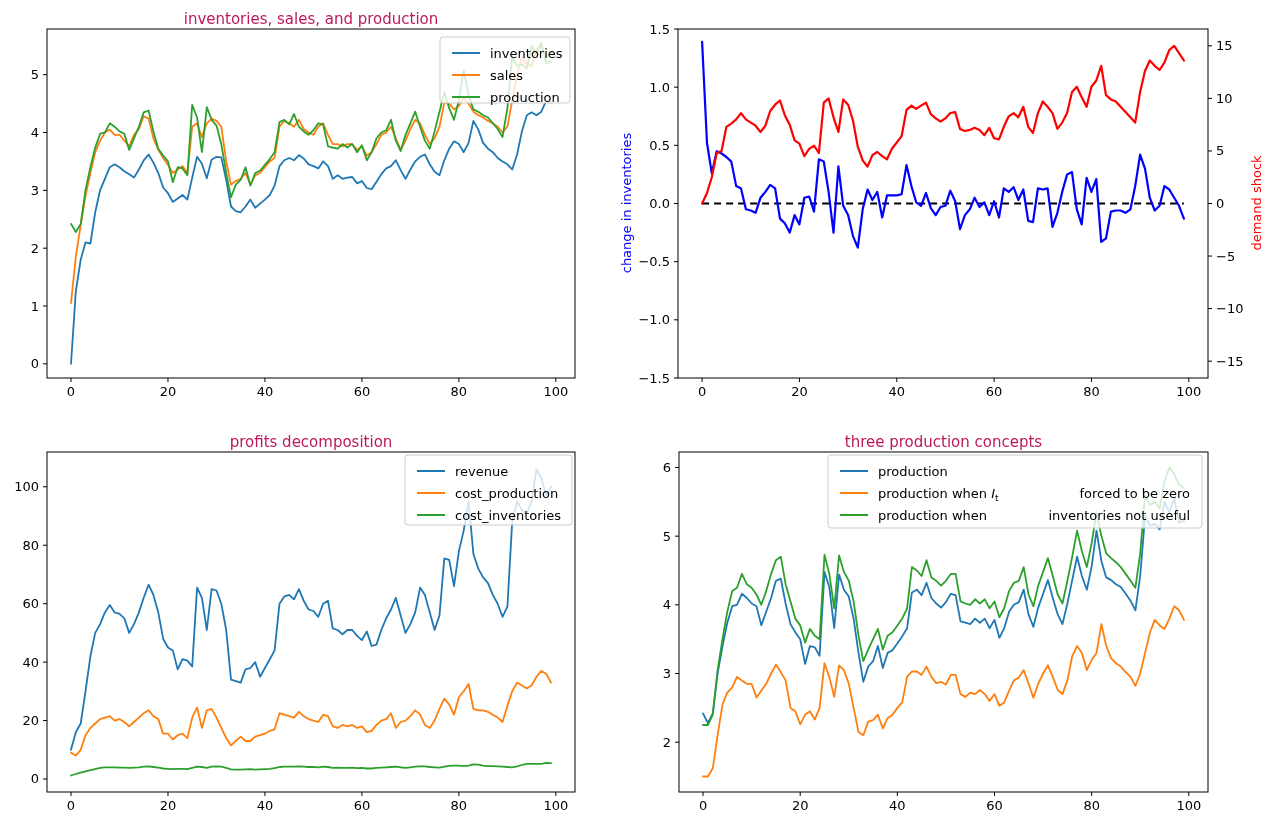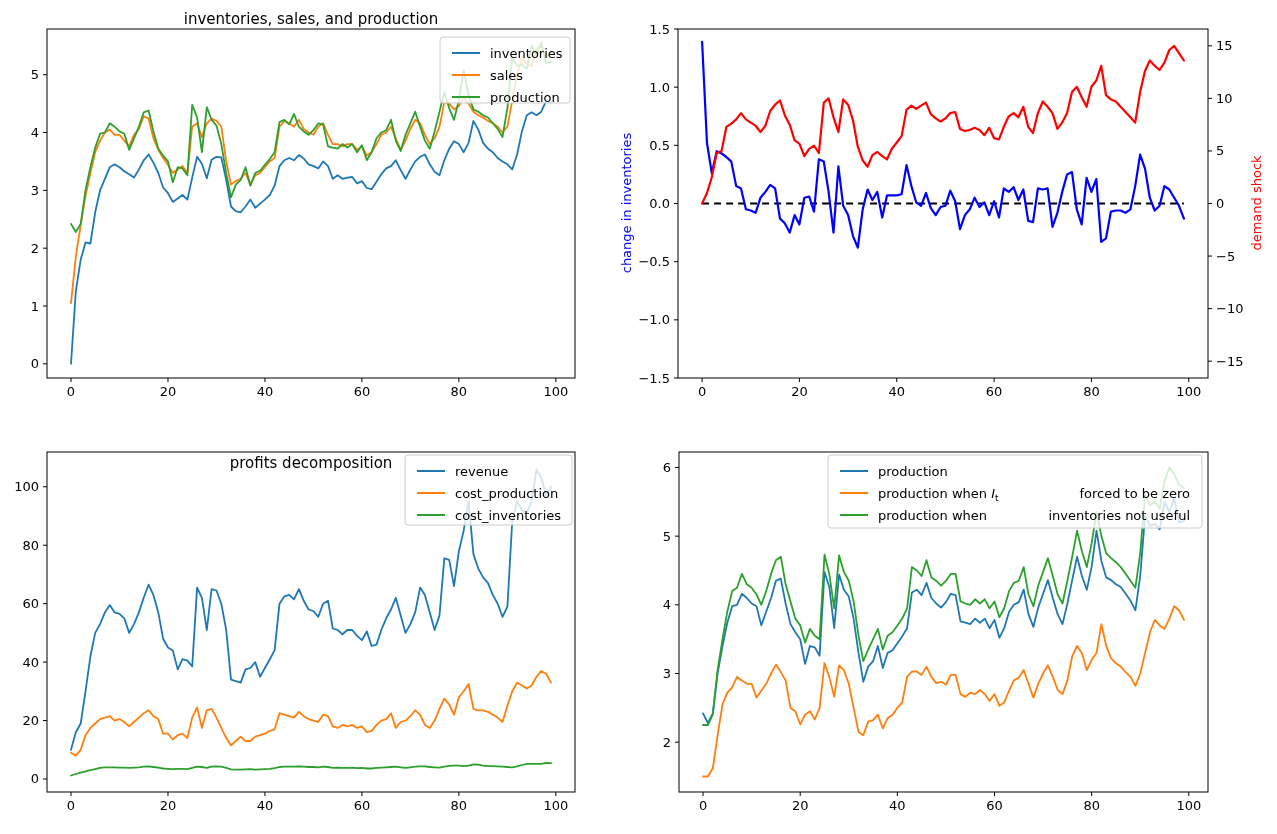--- a/index.html
+++ b/index.html
@@ -1,18 +1,18 @@
 <!DOCTYPE html>
 <html><head>
 <meta charset="utf-8">
 <style>
   html,body{margin:0;padding:0;background:#ffffff;}
   #figure{position:relative;width:1277px;height:834px;background:#ffffff;overflow:hidden;
           font-family:"DejaVu Sans","Liberation Sans",sans-serif;}
-  .chart-title{position:absolute;text-align:center;font-size:15px;color:#000000;white-space:nowrap;}
+  .chart-title{position:absolute;text-align:center;font-size:15px;color:#be185d;white-space:nowrap;}
   .ylabel{position:absolute;font-size:13px;white-space:nowrap;transform:translate(-50%,-50%) rotate(-90deg);}
   svg text{font-family:"DejaVu Sans","Liberation Sans",sans-serif;}
 </style>
 </head>
 <body>
 
 <div id="figure">
   <svg id="chart-svg" width="1277" height="834">
       <g>
         <line x1="71" y1="378" x2="71" y2="382" stroke="#000" stroke-width="1"></line>
@@ -173,17 +173,18 @@
           <text x="878" y="497.5" font-size="13px" fill="#000"><tspan>production when </tspan><tspan font-style="italic">I</tspan><tspan font-size="9px" dy="3">t</tspan></text>
           <text x="1190" y="497.5" font-size="13px" fill="#000" text-anchor="end">forced to be zero</text>
           <line x1="840" y1="515" x2="868" y2="515" stroke="#2ca02c" stroke-width="2"></line>
           <text x="878" y="519.5" font-size="13px" fill="#000">production when</text>
           <text x="1190" y="519.5" font-size="13px" fill="#000" text-anchor="end">inventories not useful</text>
         </g>
       </g>
     </svg>
 
   <div class="chart-title" style="left:47px;width:528px;top:10px;">inventories, sales, and production</div>
-  <div class="chart-title" style="left:47px;width:528px;top:454px;">profits decomposition</div>
+  <div class="chart-title" style="left:47px;width:528px;top:433px;">profits decomposition</div>
+  <div class="chart-title" style="left:679px;width:529px;top:433px;">three production concepts</div>
 
   <div class="ylabel" style="left:626px;top:203px;color:#0000ff;">change in inventories</div>
   <div class="ylabel" style="left:1256px;top:203px;color:#ff0000;">demand shock</div>
 </div>
 
 </body></html>

